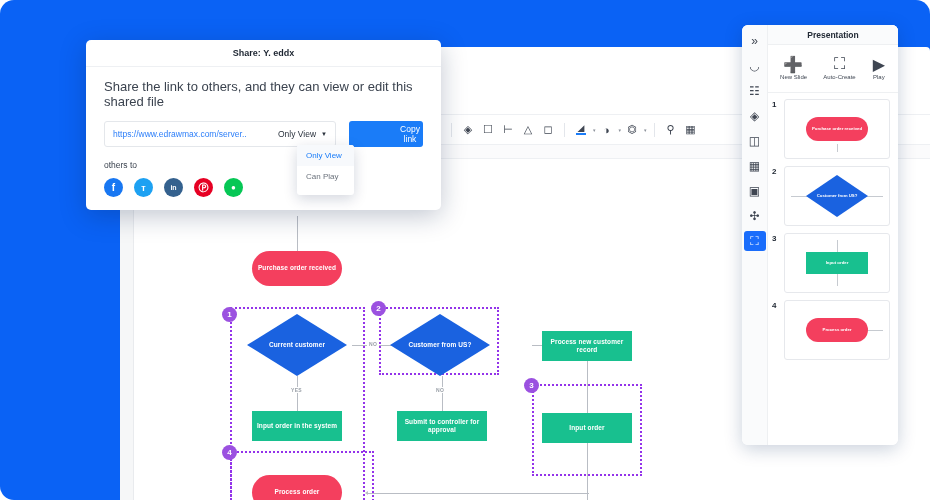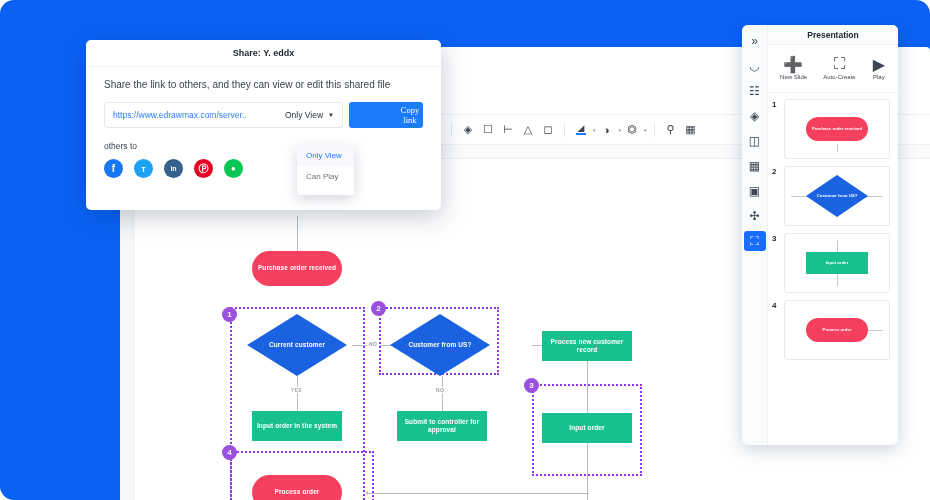--- a/index.html
+++ b/index.html
@@ -161,32 +161,32 @@
     box-shadow:0 6px 26px rgba(10,30,70,.25);
     overflow:visible;
     margin-left:46px;
   }
   #sd-header {
     height:27px; line-height:27px; text-align:center;
     font-size:9px; font-weight:bold; color:#1c2430;
     border-bottom:1px solid #eef0f3;
   }
   #sd-body { padding:12px 18px 0 18px; }
-  #sd-desc { font-size:10px; color:#3b434f; margin-bottom:12px; }
-  #sd-row { display:flex; align-items:center; gap:6px; }
+  #sd-desc { font-size:13px; color:#3b434f; margin-bottom:12px; }
+  #sd-row { display:flex; align-items:center; gap:13px; }
   #sd-field {
     flex:1; height:26px; border:1px solid #e4e7eb; border-radius:3px;
     display:flex; align-items:center; padding:0 8px; background:#fff;
   }
   #sd-url { flex:1; font-size:8.5px; color:#2d7ff9; white-space:nowrap; overflow:hidden; }
   #sd-perm { font-size:8.5px; color:#2a323d; display:flex; align-items:center; gap:5px; }
   #sd-perm .car { font-size:6px; color:#2a323d; }
   #sd-copy {
     width:74px; height:26px; background:#1a7cf8; color:#fff; border:none;
-    border-radius:3px; font-size:8.5px; font-family:Liberation Serif, serif; cursor:pointer;padding-left:48px;
+    border-radius:3px; font-size:8.5px; font-family:Liberation Sans, sans-serif; cursor:pointer;padding-left:48px;
   }
   #sd-shareto { font-size:8.5px; color:#3b434f; margin:13px 0 8px 18px; }
   #sd-socials { display:flex; gap:11px; padding-left:18px; }
   .soc {
     width:19px; height:19px; border-radius:50%;
     display:flex; align-items:center; justify-content:center;
     color:#fff; font-size:10px; font-weight:bold;
   }
   #sd-dropdown {
     position:absolute; left:211px; top:105px; width:57px;

